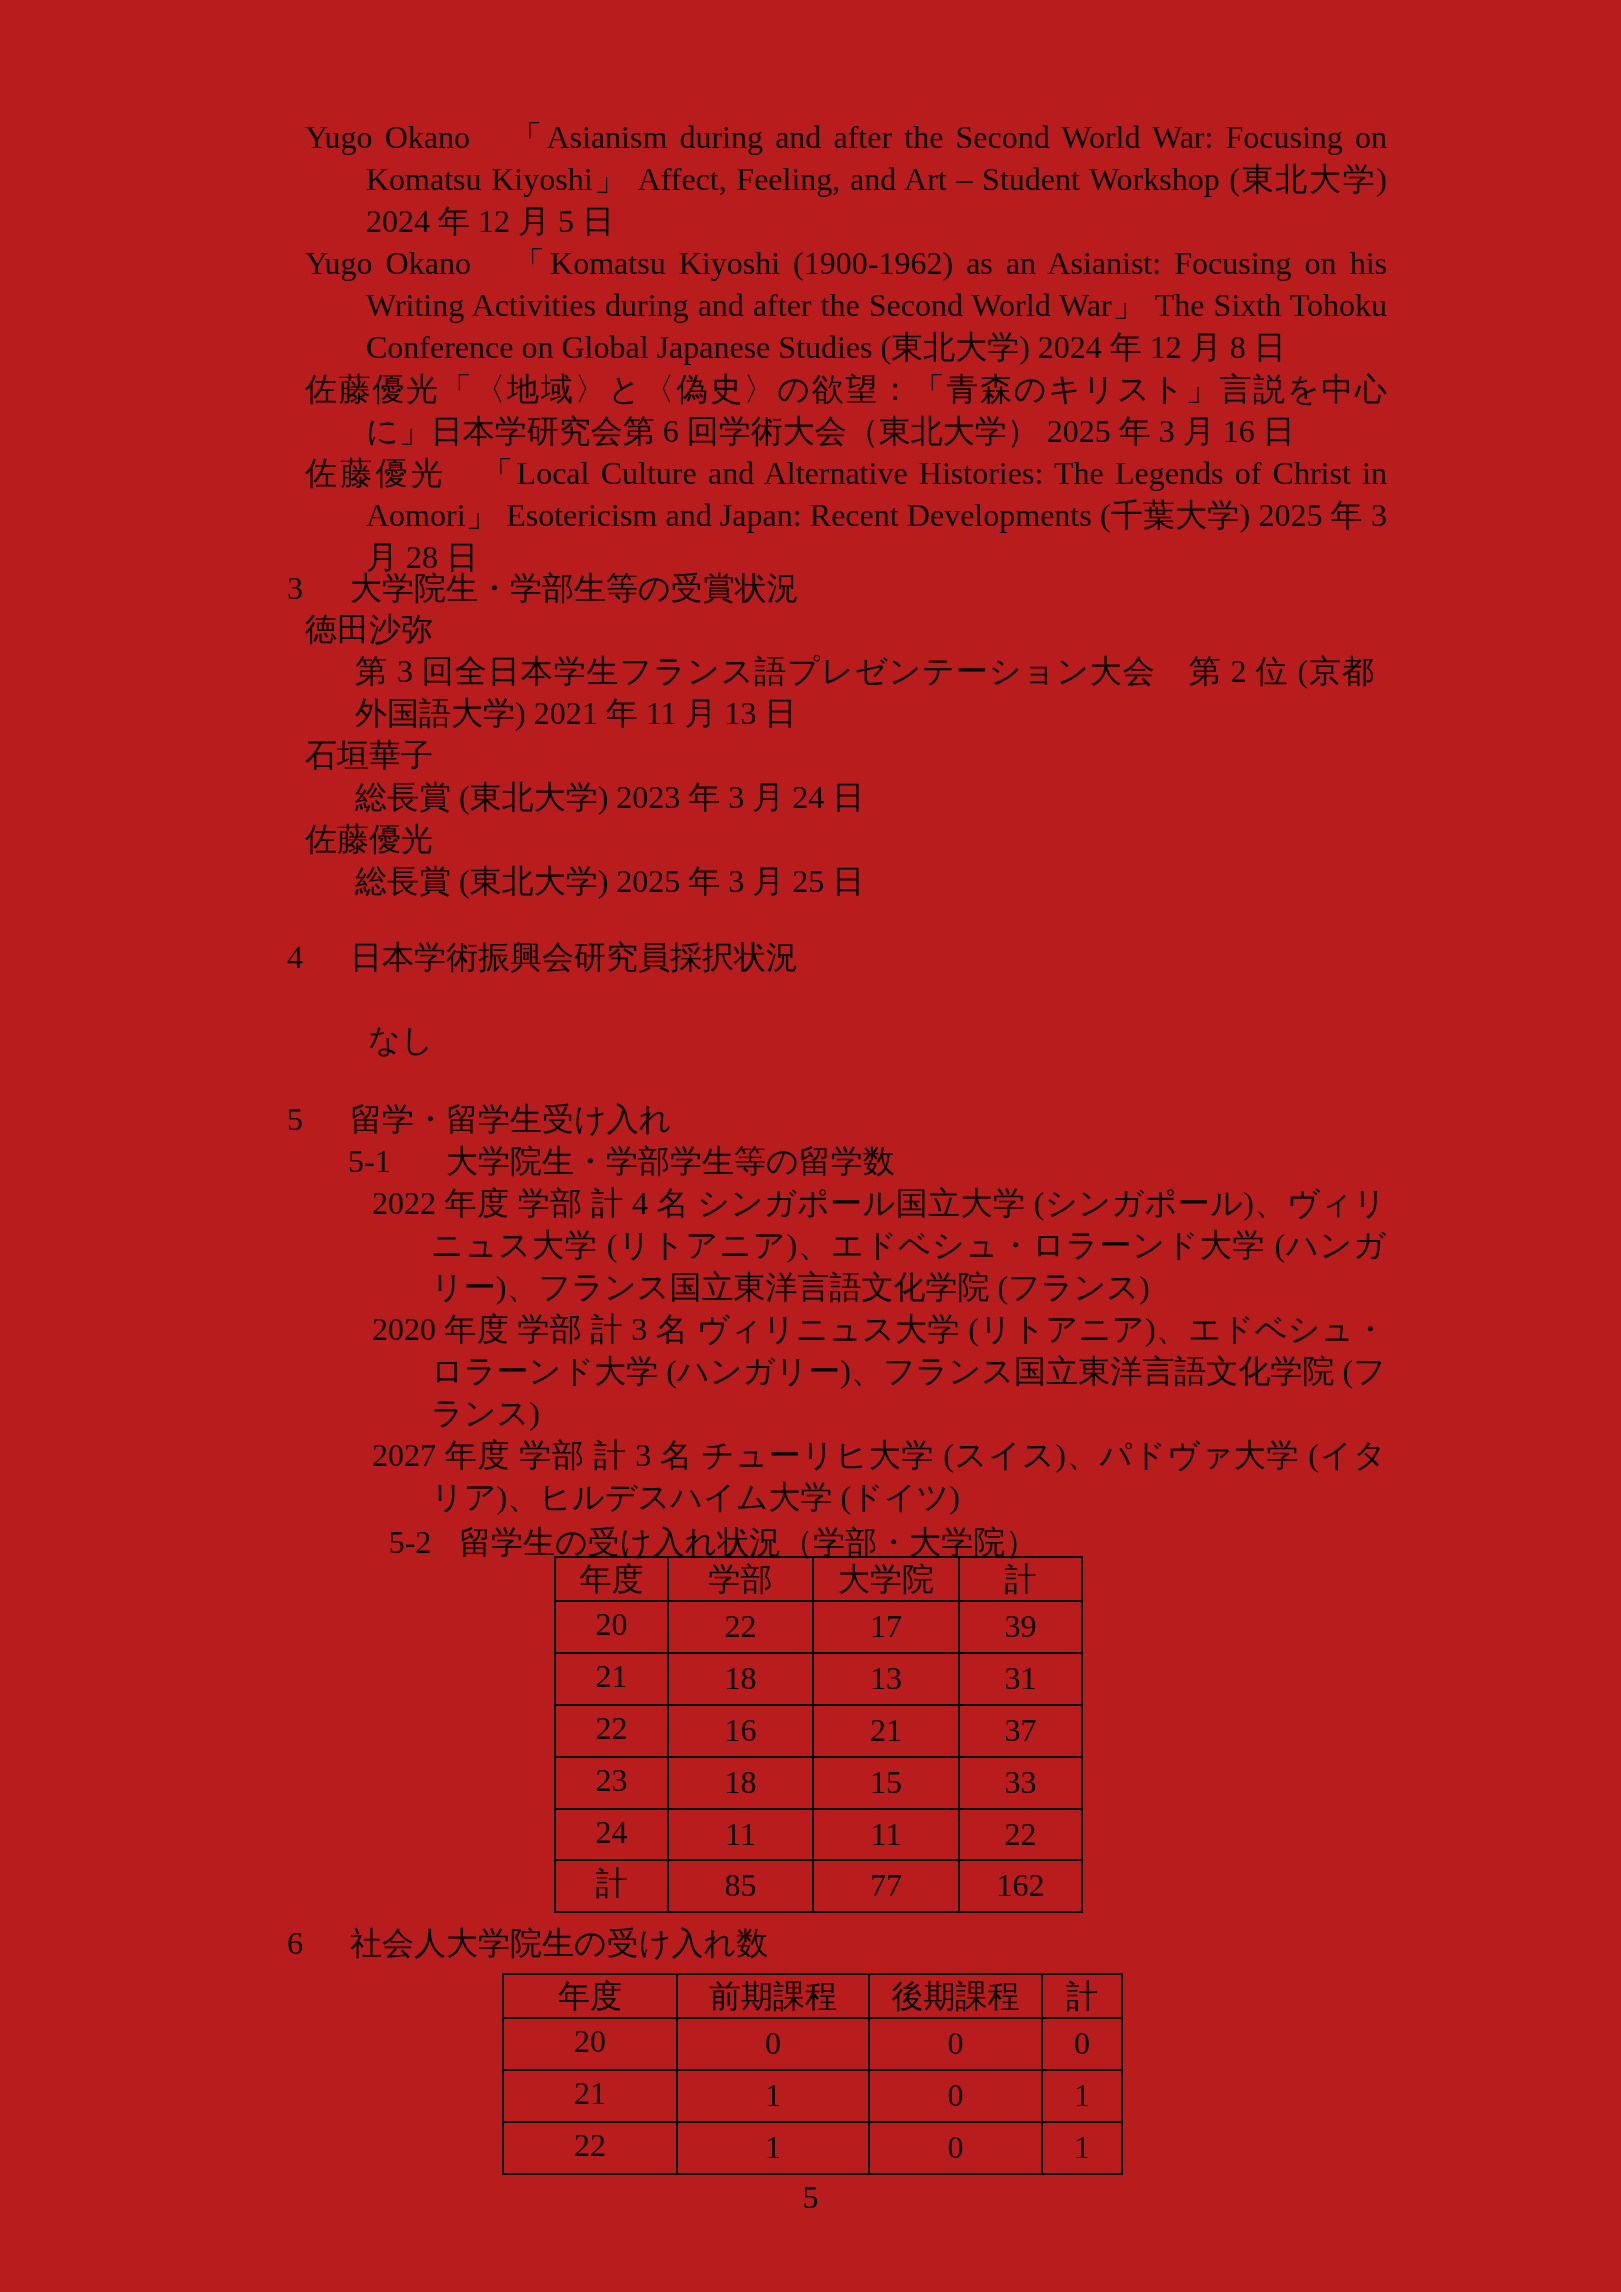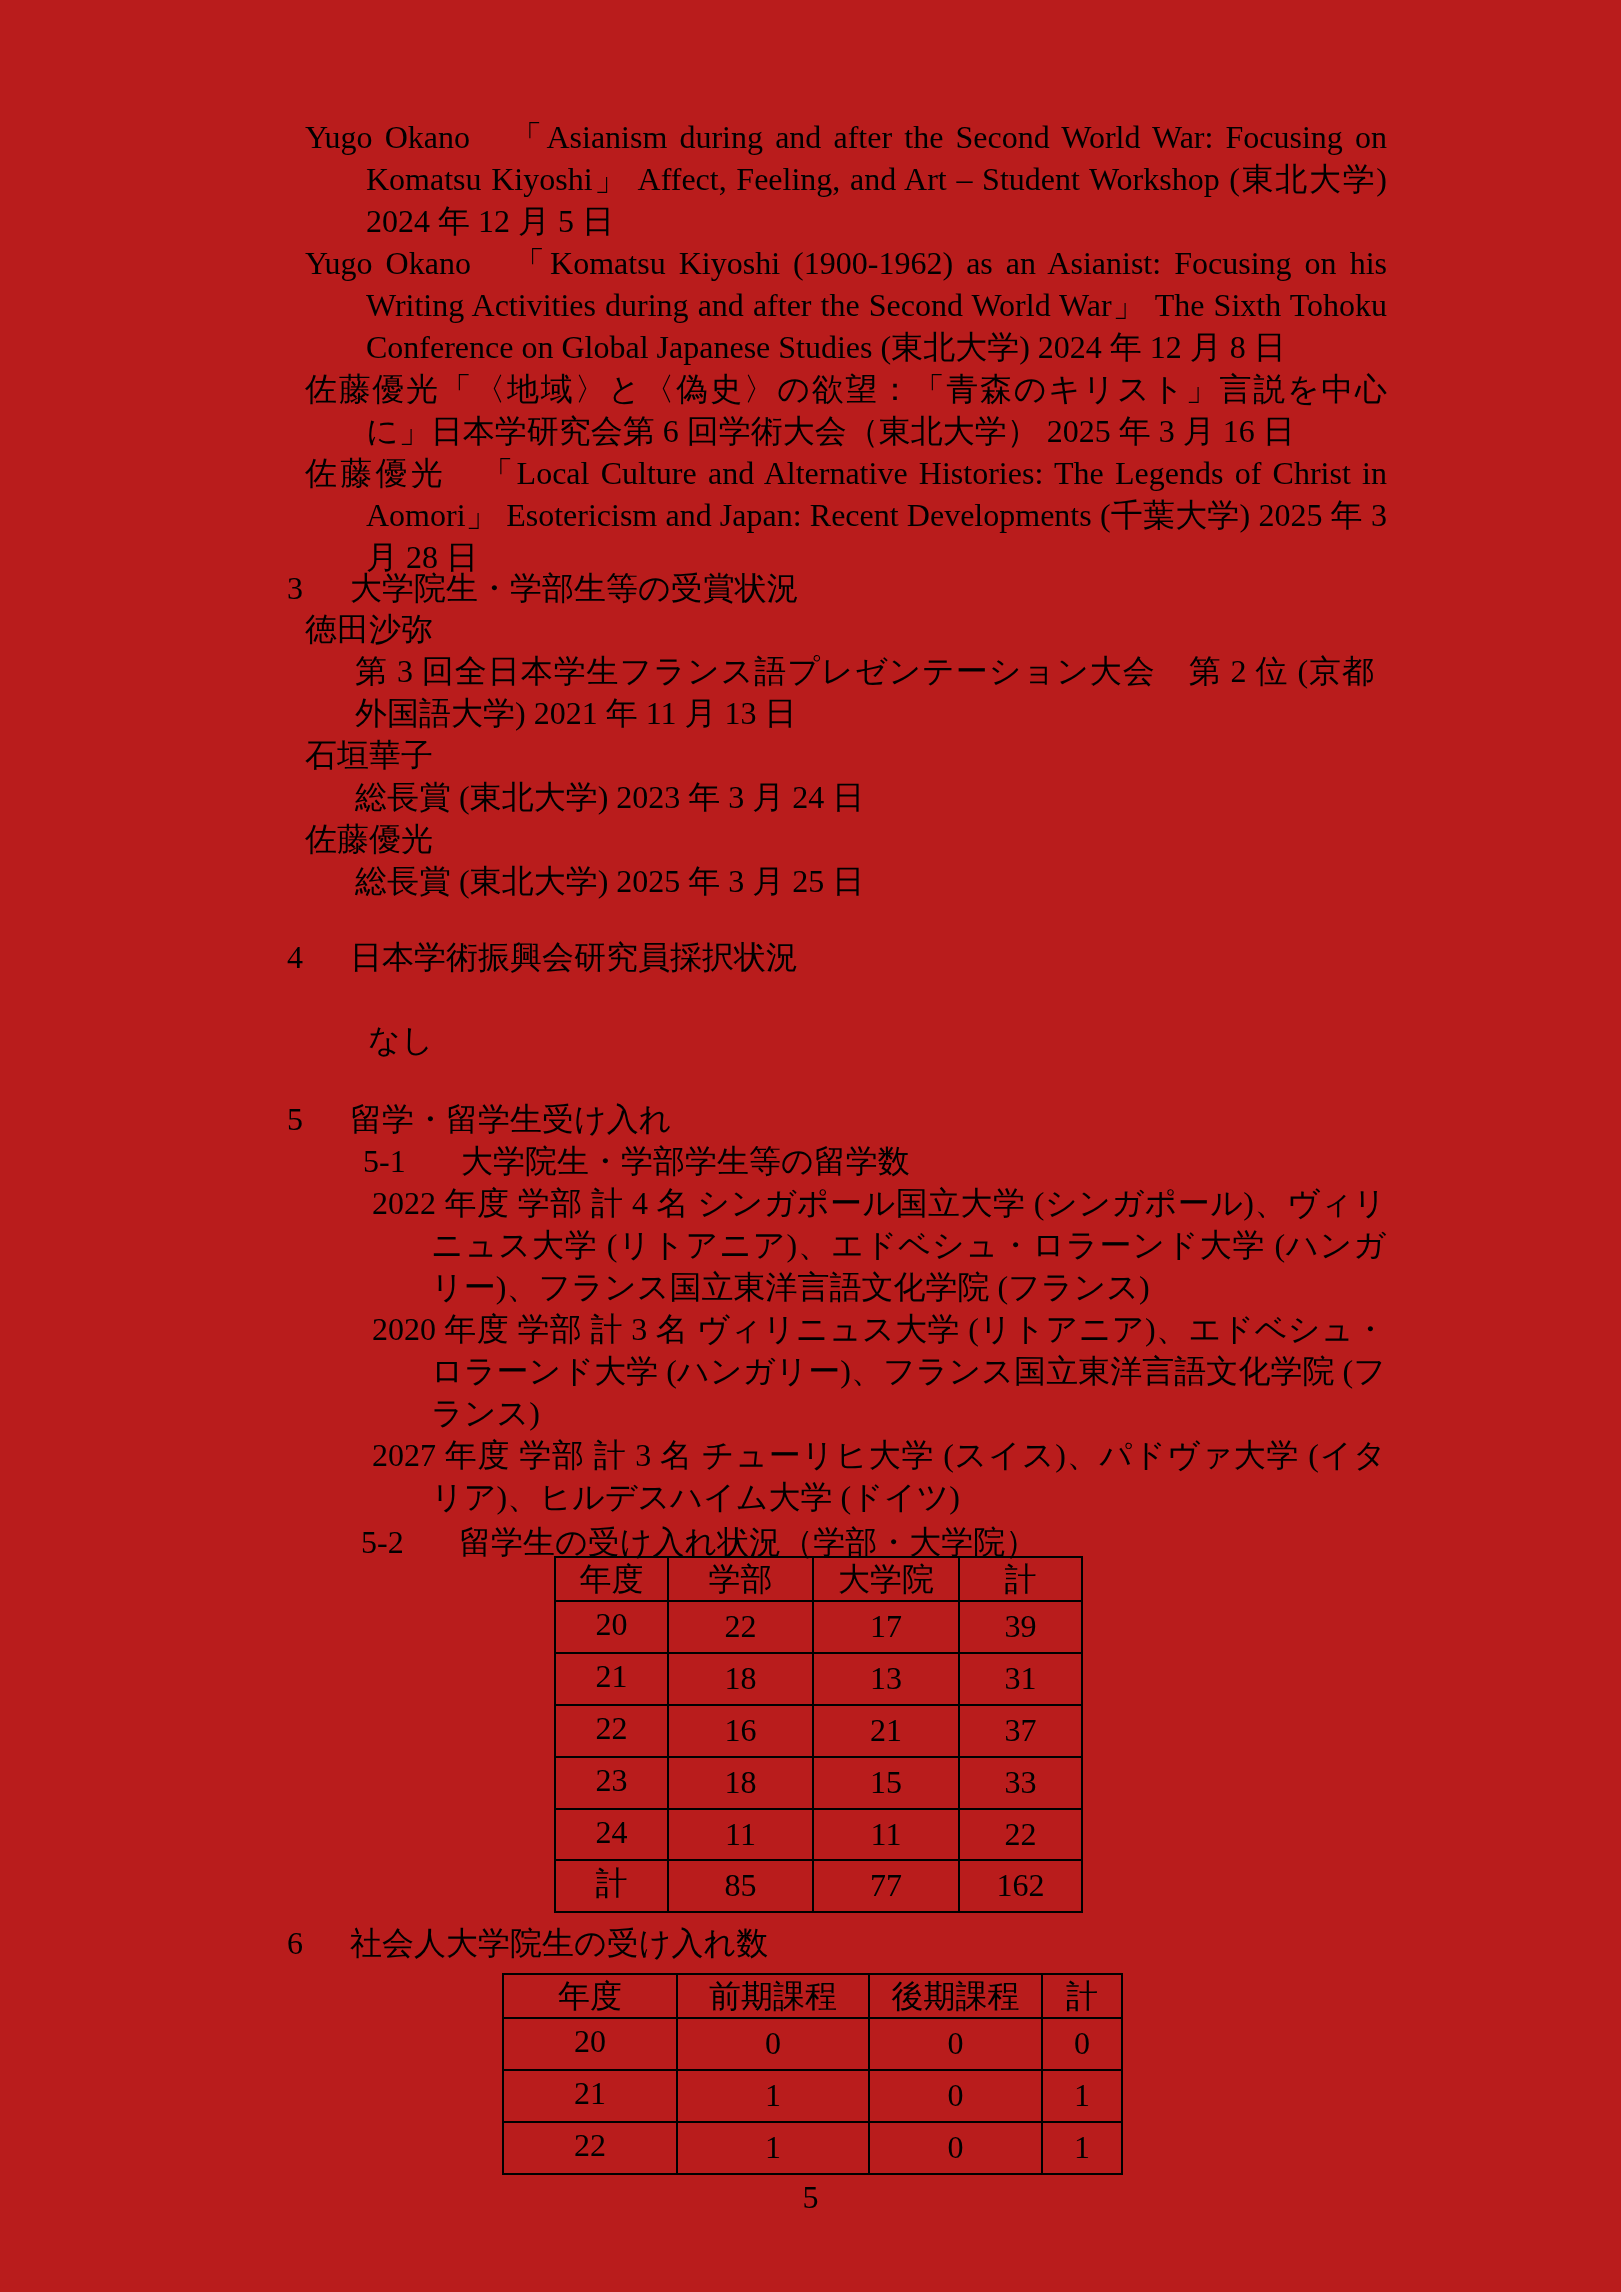--- a/index.html
+++ b/index.html
@@ -77,32 +77,32 @@
     <span class="num">4</span>
     <span class="title">日本学術振興会研究員採択状況</span>
   </div>
   <div class="abs" style="left:368px;top:1019px;">なし</div>
 
   <div class="abs sect" style="left:287px;top:1098px;">
     <span class="num">5</span>
     <span class="title">留学・留学生受け入れ</span>
   </div>
 
-  <div class="abs subsect" style="left:363px;top:1140px;">
+  <div class="abs subsect" style="left:348px;top:1140px;">
     <span class="num">5-1</span>
     <span class="title">大学院生・学部学生等の留学数</span>
   </div>
 
   <div class="abs years">
     <div class="yr">2022 年度 学部 計 4 名 シンガポール国立大学 (シンガポール)、ヴィリニュス大学 (リトアニア)、エドベシュ・ロラーンド大学 (ハンガリー)、フランス国立東洋言語文化学院 (フランス)</div>
     <div class="yr">2020 年度 学部 計 3 名 ヴィリニュス大学 (リトアニア)、エドベシュ・ロラーンド大学 (ハンガリー)、フランス国立東洋言語文化学院 (フランス)</div>
     <div class="yr">2027 年度 学部 計 3 名 チューリヒ大学 (スイス)、パドヴァ大学 (イタリア)、ヒルデスハイム大学 (ドイツ)</div>
   </div>
 
-  <div class="abs subsect" style="left:361px;top:1521px;">
+  <div class="abs subsect" style="left:361px;top:1521px;text-align:center;">
     <span class="num">5-2</span>
     <span class="title">留学生の受け入れ状況（学部・大学院）</span>
   </div>
 
   <table class="abs t1" style="left:554px;top:1556px;">
     <colgroup>
       <col style="width:113px">
         <col style="width:145px">
         <col style="width:146px">
         <col style="width:123px">

